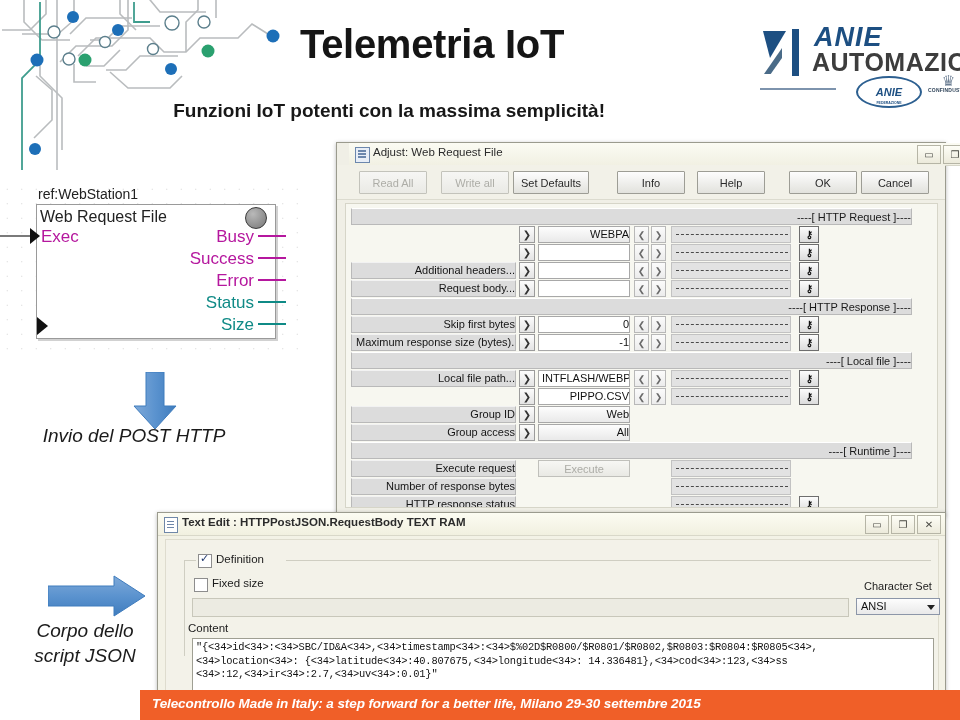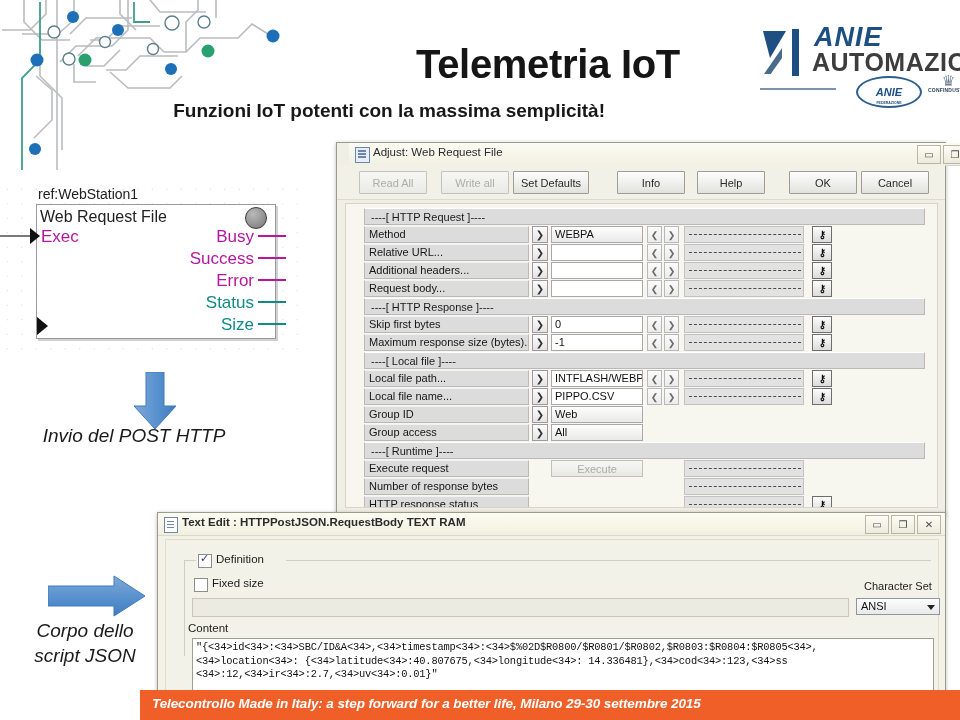--- a/index.html
+++ b/index.html
@@ -11,24 +11,23 @@
     position:relative;
   }
   .root{position:absolute;left:0;top:0;width:960px;height:720px;overflow:hidden;background:#fff;}
 
   
   .circuit{position:absolute;left:0;top:0;width:300px;height:170px;}
 
   
   .title{
     position:absolute;left:300px;top:22px;width:380px;
-    text-align:right;
+    text-align:left;
     font-size:40px;font-weight:bold;color:#151515;
     letter-spacing:-0.3px;
-    margin-top:20px;
   }
   .subtitle{
     position:absolute;left:100px;top:100px;width:505px;
     text-align:right;
     font-size:19px;font-weight:bold;color:#171717;
   }
   .logo{position:absolute;left:752px;top:10px;width:200px;height:105px;}
   .logo .lg-top{position:absolute;left:8px;top:18px;}
   .logo .anie{
     position:absolute;left:62px;top:12px;
@@ -99,21 +98,21 @@
      font-size:10px;color:#4a4a44;display:flex;align-items:center;justify-content:center;}
   .dlg .toolbar{position:absolute;left:0;top:22px;width:608px;height:34px;
      background:#f2f1e8;border-bottom:1px solid #dcdbcf;}
   .tb-btn{position:absolute;top:6px;height:21px;border:1px solid #9d9d95;
      background:linear-gradient(#fdfdfd,#e2e2dd);font-size:11px;color:#2a2a2a;
      display:flex;align-items:center;justify-content:center;border-radius:1px;}
   .tb-btn.dis{color:#adada7;border-color:#c3c3bb;background:linear-gradient(#f6f6f4,#eaeae5);}
 
   .panel{position:absolute;left:8px;top:60px;width:591px;height:303px;background:#f7f7f0;
      border:1px solid #d6d5c8;overflow:hidden;}
-  .rowarea{position:absolute;left:18px;top:4px;width:575px;}
+  .rowarea{position:absolute;left:5px;top:4px;width:575px;text-align:right;}
   .sect{height:17px;background:#dcdcdc;border:1px solid #b9b9b9;border-top-color:#fff;
      font-size:11px;color:#1a1a1a;padding-left:6px;line-height:16px;box-sizing:border-box;
      margin-bottom:1px;width:561px;}
   .row{height:17px;margin-bottom:1px;position:relative;width:575px;}
   .rlabel{position:absolute;left:0;top:0;width:165px;height:17px;background:#dcdcdc;
      border:1px solid #b9b9b9;border-top-color:#f2f2f2;box-sizing:border-box;
      font-size:11px;color:#151515;line-height:15px;padding-left:4px;overflow:hidden;white-space:nowrap;}
   .sbtn{position:absolute;left:168px;top:0;width:16px;height:17px;
      border:1px solid #9b9b9b;background:linear-gradient(#fcfcfc,#e4e4e4);
      font-size:10px;color:#333;display:flex;align-items:center;justify-content:center;box-sizing:border-box;}
@@ -313,33 +312,31 @@
       <div class="tb-btn" style="left:452px;width:66px">OK</div>
       <div class="tb-btn" style="left:524px;width:66px">Cancel</div>
     </div>
 
     <div class="panel">
       <div class="rowarea">
 
         <div class="sect">----[ HTTP Request ]----</div>
 
         <div class="row">
-          <div class="rlabel">Method</div>
           <div class="sbtn">❯</div>
           <div class="val combo">WEBPA</div>
           <div class="nav l">❮</div>
           <div class="nav r">❯</div>
           <div class="dash">
               <i></i>
             </div>
           <div class="keybtn">⚷</div>
         </div>
 
         <div class="row">
-          <div class="rlabel">Relative URL...</div>
           <div class="sbtn">❯</div>
           <div class="val"></div>
           <div class="nav l">❮</div>
           <div class="nav r">❯</div>
           <div class="dash">
               <i></i>
             </div>
           <div class="keybtn">⚷</div>
         </div>
 
@@ -401,21 +398,20 @@
           <div class="val">INTFLASH/WEBPA</div>
           <div class="nav l">❮</div>
           <div class="nav r">❯</div>
           <div class="dash">
               <i></i>
             </div>
           <div class="keybtn">⚷</div>
         </div>
 
         <div class="row">
-          <div class="rlabel">Local file name...</div>
           <div class="sbtn">❯</div>
           <div class="val">PIPPO.CSV</div>
           <div class="nav l">❮</div>
           <div class="nav r">❯</div>
           <div class="dash">
               <i></i>
             </div>
           <div class="keybtn">⚷</div>
         </div>
 

